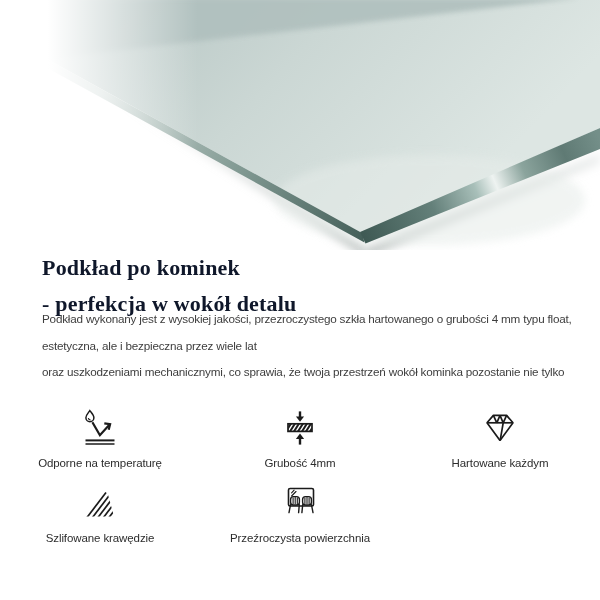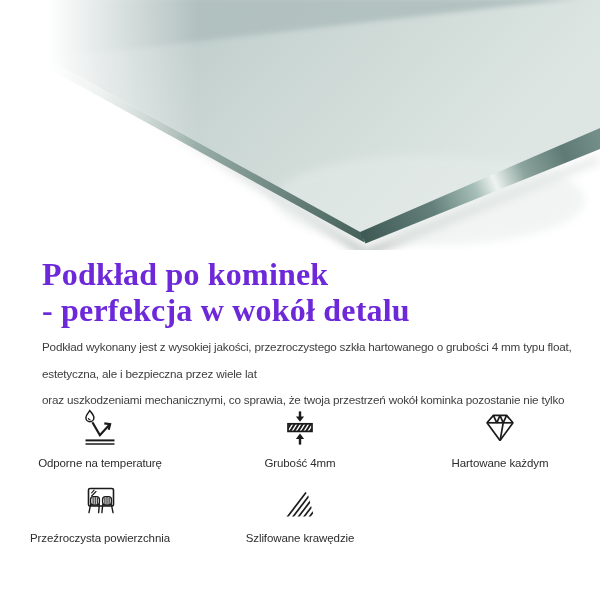--- a/index.html
+++ b/index.html
@@ -3,25 +3,25 @@
 <meta charset="utf-8">
 <style>
   html,body{margin:0;padding:0;}
   body{width:600px;height:600px;background:#ffffff;font-family:"Liberation Sans",sans-serif;
        -webkit-font-smoothing:antialiased;}
   #page{position:relative;width:600px;height:600px;overflow:hidden;background:#fff;}
 
   .hero{position:absolute;top:0;left:0;width:600px;height:250px;}
 
   .title{position:absolute;left:42px;top:235px;
-         font-family:"Liberation Serif",serif;font-size:32px;line-height:36px;
-         color:#6d28d9;letter-spacing:.2px;white-space:nowrap;}
+         font-family:"Liberation Serif",serif;font-size:22px;line-height:36px;
+         color:#0f172a;letter-spacing:.2px;white-space:nowrap;}
 
   .desc{position:absolute;left:42px;top:306px;font-size:11.7px;line-height:26.6px;
-        color:#3e3e3e;letter-spacing:-.2px;white-space:nowrap;margin-top:28px;}
+        color:#3e3e3e;letter-spacing:-.2px;white-space:nowrap;}
 
   .features{position:absolute;left:0;right:0;top:408px;padding:0 0;
             display:grid;grid-template-columns:1fr 1fr 1fr;row-gap:14px;}
   .feature{display:flex;flex-direction:column;align-items:center;}
   .feature .icon{width:40px;height:40px;display:block;}
   .feature .label{margin-top:9px;font-size:11.5px;color:#2d2d2d;letter-spacing:-.1px;white-space:nowrap;}
 
   .ic{stroke:#1b1b1b;fill:none;stroke-width:1.7;}
 </style>
 </head>
@@ -148,49 +148,49 @@
           <path d="M7,14.8 L13.4,7.4 H26.6 L33,14.8 L20,32.4 Z"></path>
           <path d="M7,14.8 H33"></path>
           <path d="M13.4,7.4 L16.8,14.8 M20,7.4 L16.8,14.8 M20,7.4 L23.2,14.8 M26.6,7.4 L23.2,14.8 M23.2,14.8 L20.3,31.6"></path>
         </g>
       </svg>
       <span class="label">Hartowane każdym</span>
     </div>
 
     <div class="feature">
       <svg class="icon" viewBox="0 0 40 40">
-        <g class="ic" stroke-linecap="round" stroke-linejoin="round">
-          <rect x="8.5" y="5.5" width="25" height="17.5" rx="1.6" stroke-width="1.6"></rect>
-          <path d="M11.6,9.8 L14.1,7.2 M11.6,13 L16,8.5" stroke-width="1.1"></path>
-
-          <rect x="10.6" y="13.6" width="8.8" height="8.4" rx="2.8" fill="#ffffff" stroke-width="1.4"></rect>
-          <path d="M13.1,14.8 V20.8 M15.2,14.4 V20.8 M17.3,14.8 V20.8" stroke-width="1.1"></path>
-          <path d="M10.5,21.8 L9,29.6 M19.3,21.8 L18.6,29.6" stroke-width="1.4"></path>
-
-          <rect x="22.6" y="13.6" width="8.8" height="8.4" rx="2.8" fill="#ffffff" stroke-width="1.4"></rect>
-          <path d="M24.9,14.8 V20.8 M27,14.4 V20.8 M29.1,14.8 V20.8" stroke-width="1.1"></path>
-          <path d="M22.7,21.8 L21.9,29.6 M31.5,21.8 L33,29.6" stroke-width="1.4"></path>
-        </g>
-      </svg>
-      <span class="label">Przeźroczysta powierzchnia</span>
-    </div>
-
-    <div class="feature">
-      <svg class="icon" viewBox="0 0 40 40">
         <defs>
             <clipPath id="clipTri">
               <path d="M5.5,33.5 L26.5,6 L34,33.5 Z"></path>
             </clipPath>
           </defs>
         <g clip-path="url(#clipTri)" class="ic" stroke-width="3">
           <path d="M2,41 L26,9.5"></path>
             <path d="M7.5,41 L31.5,9.5"></path>
             <path d="M13,41 L37,9.5"></path>
           <path d="M18.5,41 L42.5,9.5"></path>
             <path d="M24,41 L48,9.5"></path>
             <path d="M29.5,41 L53.5,9.5"></path>
         </g>
       </svg>
       <span class="label">Szlifowane krawędzie</span>
     </div>
 
+    <div class="feature">
+      <svg class="icon" viewBox="0 0 40 40">
+        <g class="ic" stroke-linecap="round" stroke-linejoin="round">
+          <rect x="8.5" y="5.5" width="25" height="17.5" rx="1.6" stroke-width="1.6"></rect>
+          <path d="M11.6,9.8 L14.1,7.2 M11.6,13 L16,8.5" stroke-width="1.1"></path>
+
+          <rect x="10.6" y="13.6" width="8.8" height="8.4" rx="2.8" fill="#ffffff" stroke-width="1.4"></rect>
+          <path d="M13.1,14.8 V20.8 M15.2,14.4 V20.8 M17.3,14.8 V20.8" stroke-width="1.1"></path>
+          <path d="M10.5,21.8 L9,29.6 M19.3,21.8 L18.6,29.6" stroke-width="1.4"></path>
+
+          <rect x="22.6" y="13.6" width="8.8" height="8.4" rx="2.8" fill="#ffffff" stroke-width="1.4"></rect>
+          <path d="M24.9,14.8 V20.8 M27,14.4 V20.8 M29.1,14.8 V20.8" stroke-width="1.1"></path>
+          <path d="M22.7,21.8 L21.9,29.6 M31.5,21.8 L33,29.6" stroke-width="1.4"></path>
+        </g>
+      </svg>
+      <span class="label">Przeźroczysta powierzchnia</span>
+    </div>
+
   </div>
 </div>
 
 </body></html>

